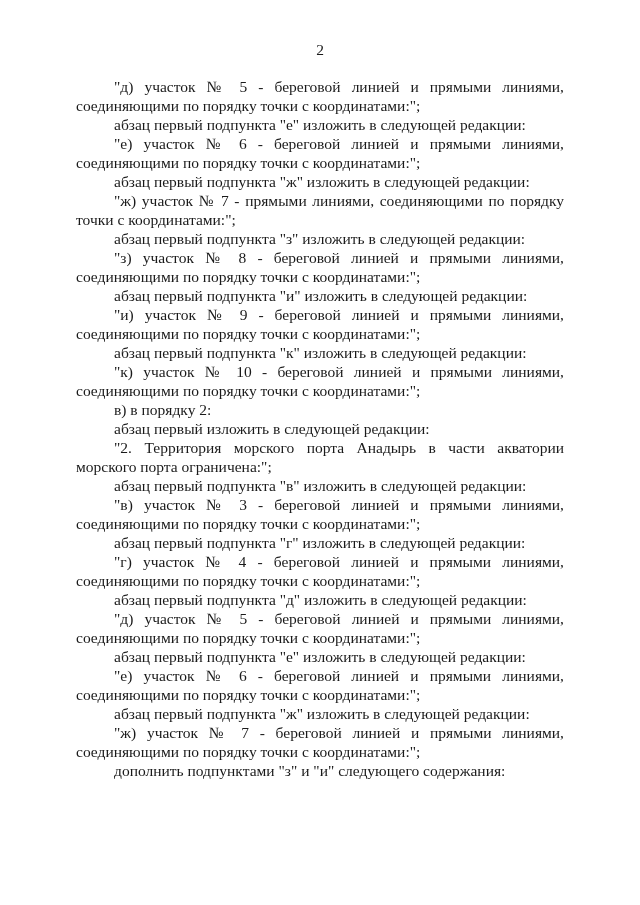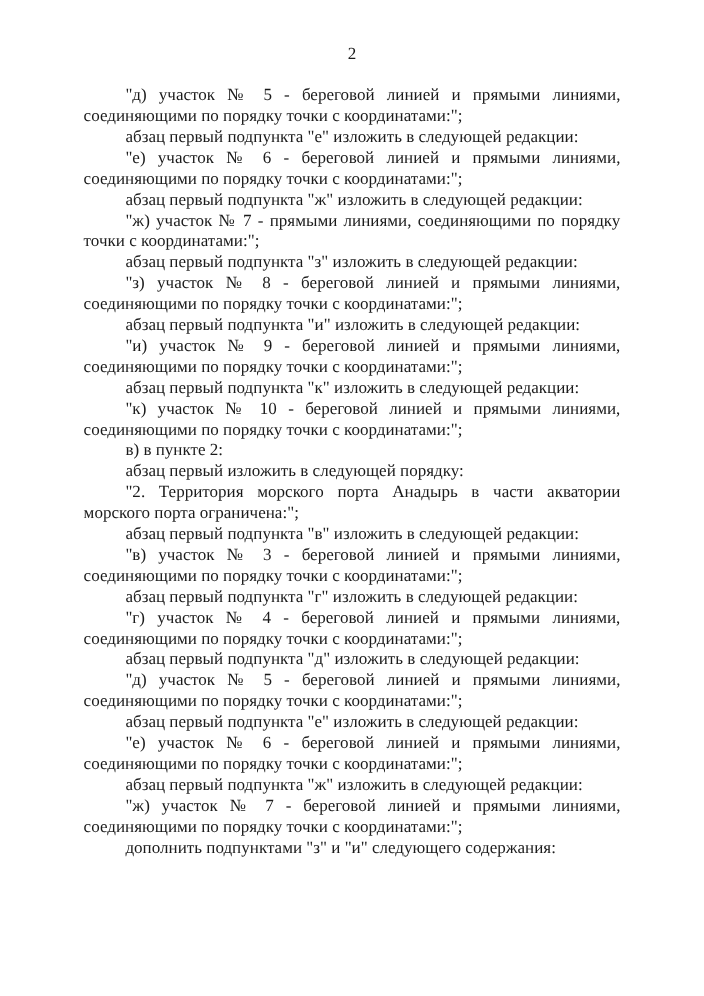--- a/index.html
+++ b/index.html
@@ -30,22 +30,22 @@
     <p class="para">абзац первый подпункта "е" изложить в следующей редакции:</p>
     <p class="para">"е) участок № 6 - береговой линией и прямыми линиями, соединяющими по порядку точки с координатами:";</p>
     <p class="para">абзац первый подпункта "ж" изложить в следующей редакции:</p>
     <p class="para">"ж) участок № 7 - прямыми линиями, соединяющими по порядку точки с координатами:";</p>
     <p class="para">абзац первый подпункта "з" изложить в следующей редакции:</p>
     <p class="para">"з) участок № 8 - береговой линией и прямыми линиями, соединяющими по порядку точки с координатами:";</p>
     <p class="para">абзац первый подпункта "и" изложить в следующей редакции:</p>
     <p class="para">"и) участок № 9 - береговой линией и прямыми линиями, соединяющими по порядку точки с координатами:";</p>
     <p class="para">абзац первый подпункта "к" изложить в следующей редакции:</p>
     <p class="para">"к) участок № 10 - береговой линией и прямыми линиями, соединяющими по порядку точки с координатами:";</p>
-    <p class="para">в) в пункте 2:</p>
-    <p class="para">абзац первый изложить в следующей порядку:</p>
+    <p class="para">в) в порядку 2:</p>
+    <p class="para">абзац первый изложить в следующей редакции:</p>
     <p class="para">"2. Территория морского порта Анадырь в части акватории морского порта ограничена:";</p>
     <p class="para">абзац первый подпункта "в" изложить в следующей редакции:</p>
     <p class="para">"в) участок № 3 - береговой линией и прямыми линиями, соединяющими по порядку точки с координатами:";</p>
     <p class="para">абзац первый подпункта "г" изложить в следующей редакции:</p>
     <p class="para">"г) участок № 4 - береговой линией и прямыми линиями, соединяющими по порядку точки с координатами:";</p>
     <p class="para">абзац первый подпункта "д" изложить в следующей редакции:</p>
     <p class="para">"д) участок № 5 - береговой линией и прямыми линиями, соединяющими по порядку точки с координатами:";</p>
     <p class="para">абзац первый подпункта "е" изложить в следующей редакции:</p>
     <p class="para">"е) участок № 6 - береговой линией и прямыми линиями, соединяющими по порядку точки с координатами:";</p>
     <p class="para">абзац первый подпункта "ж" изложить в следующей редакции:</p>

